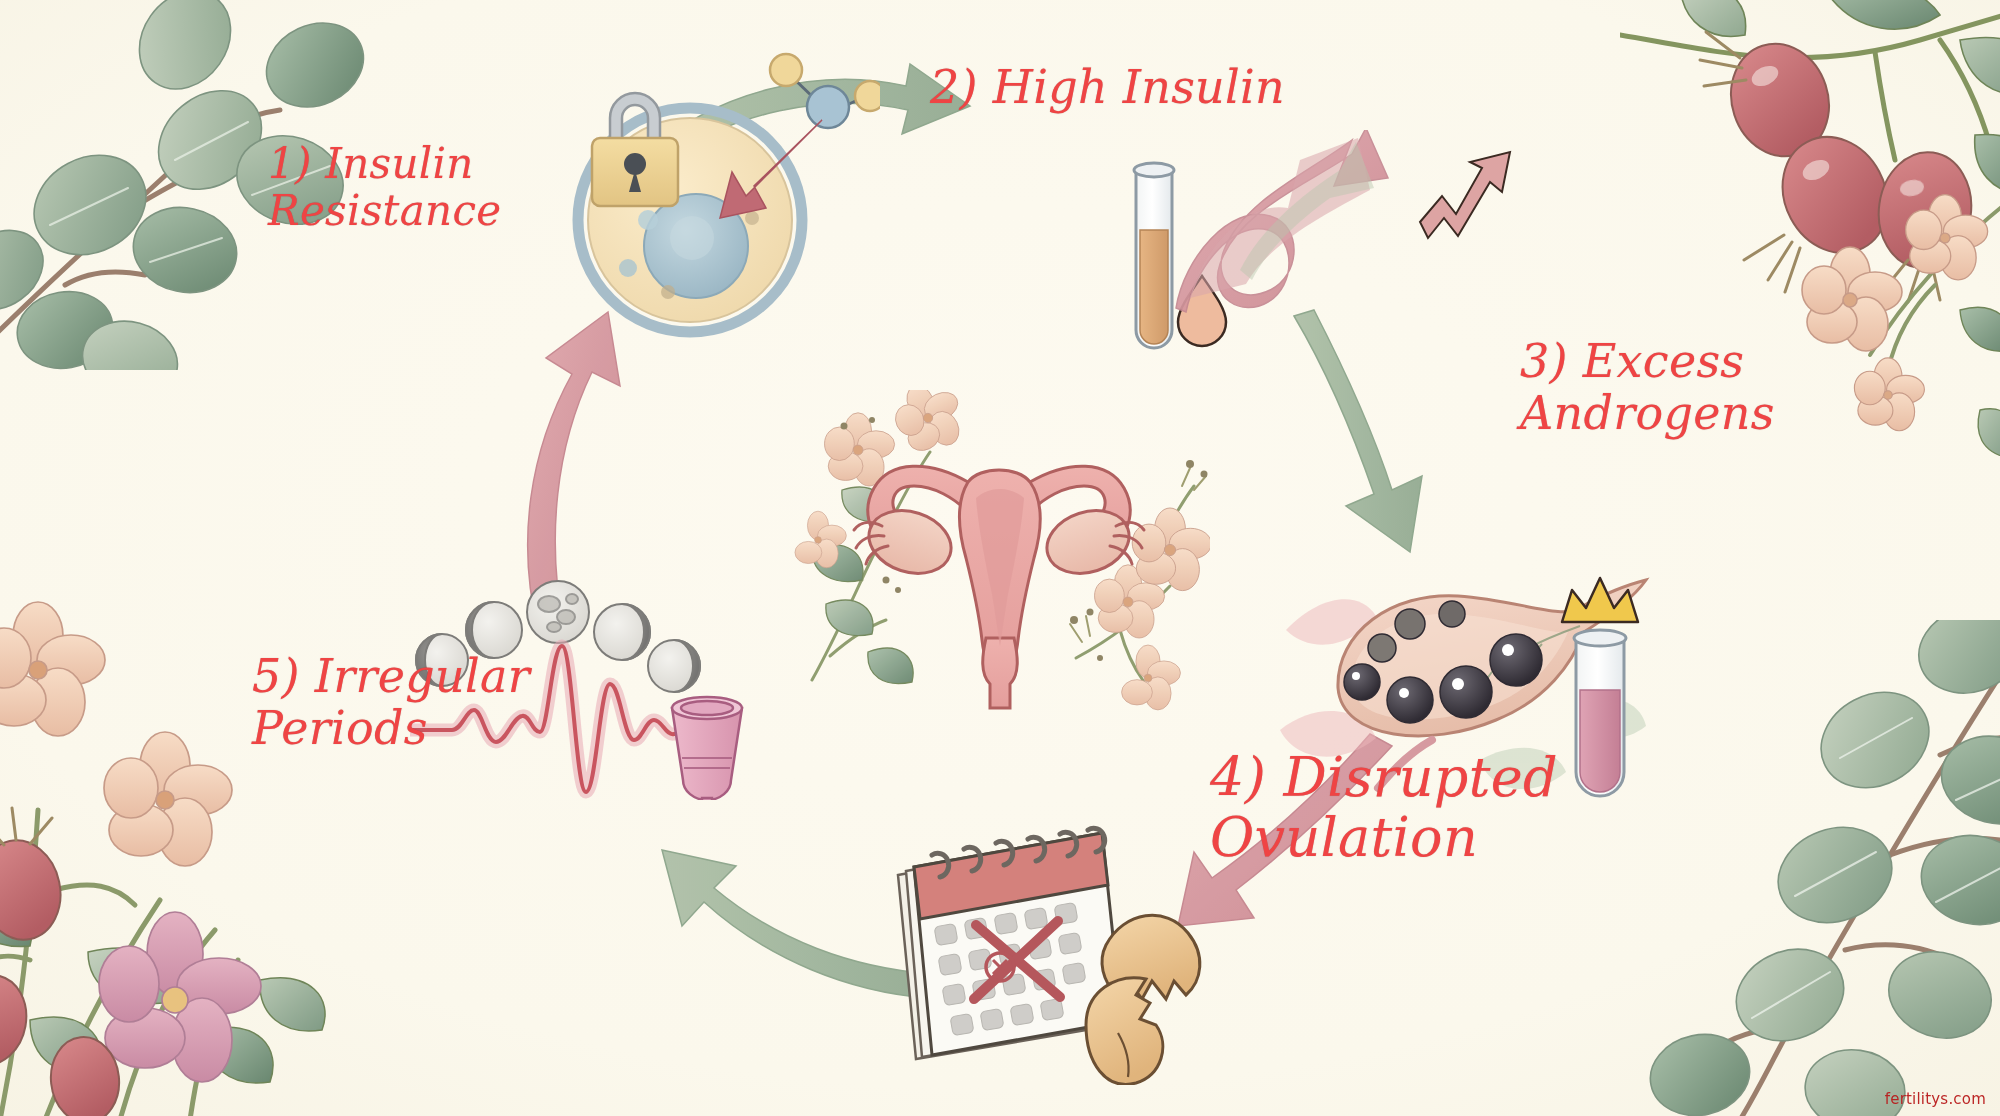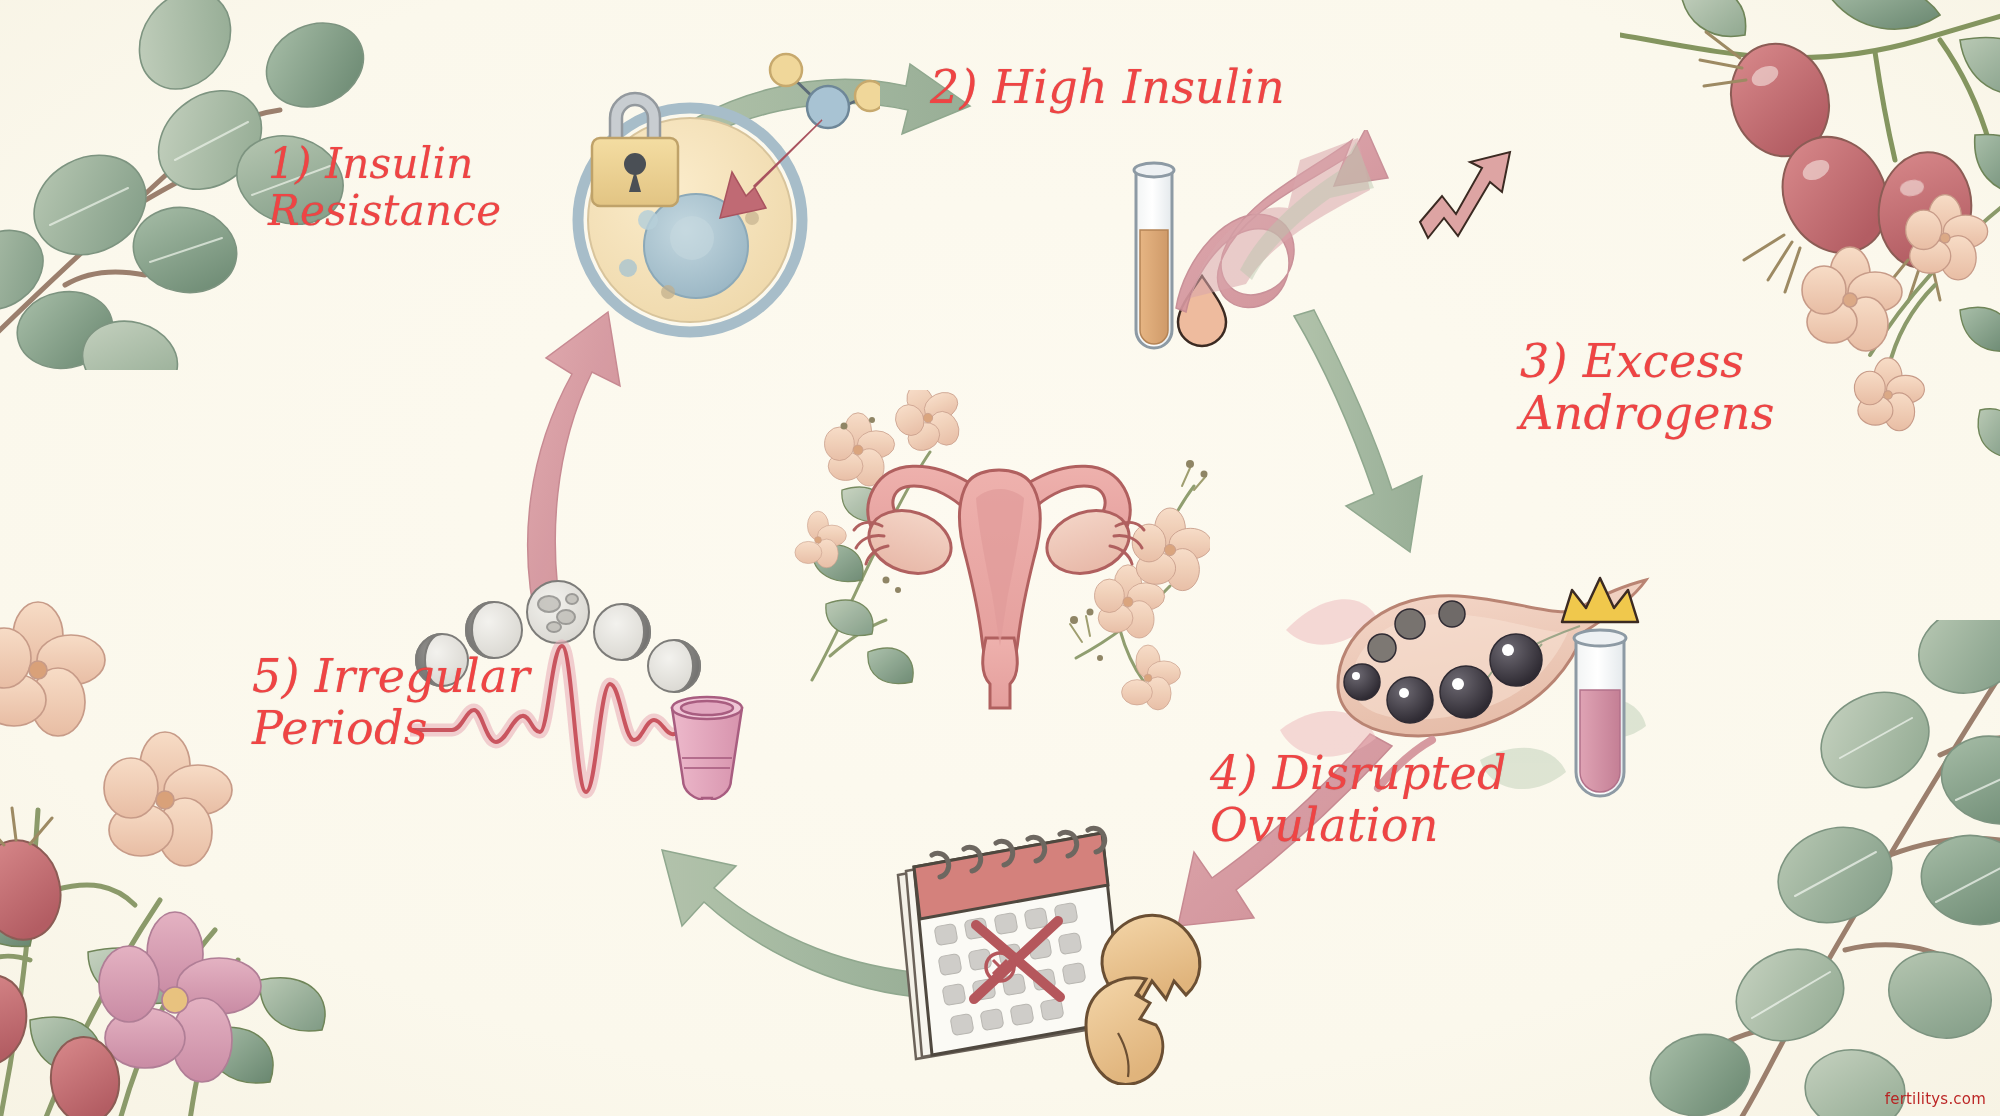--- a/index.html
+++ b/index.html
@@ -29,21 +29,21 @@
     font-weight: 400;
     color: #ef4444;
     line-height: 1.12;
     letter-spacing: 0.3px;
     white-space: pre-line;
     text-shadow: 0 0 1px rgba(59,42,34,0.35);
   }
   #label-1 { left: 268px; top: 124px; font-size: 42px; text-align: left; margin-top: 16px; }
   #label-2 { left: 930px; top: 62px; font-size: 46px; text-align: left; }
   #label-3 { left: 1520px; top: 336px; font-size: 46px; text-align: left; }
-  #label-4 { left: 1210px; top: 748px; font-size: 46px; text-align: left; }
+  #label-4 { left: 1210px; top: 748px; font-size: 54px; text-align: left; }
   #label-5 { left: 252px; top: 651px; font-size: 46px; text-align: left; }
 
   
   #watermark {
     position: absolute;
     right: 14px;
     bottom: 8px;
     font-family: "DejaVu Sans", sans-serif;
     font-size: 15px;
     color: #b91c1c;

